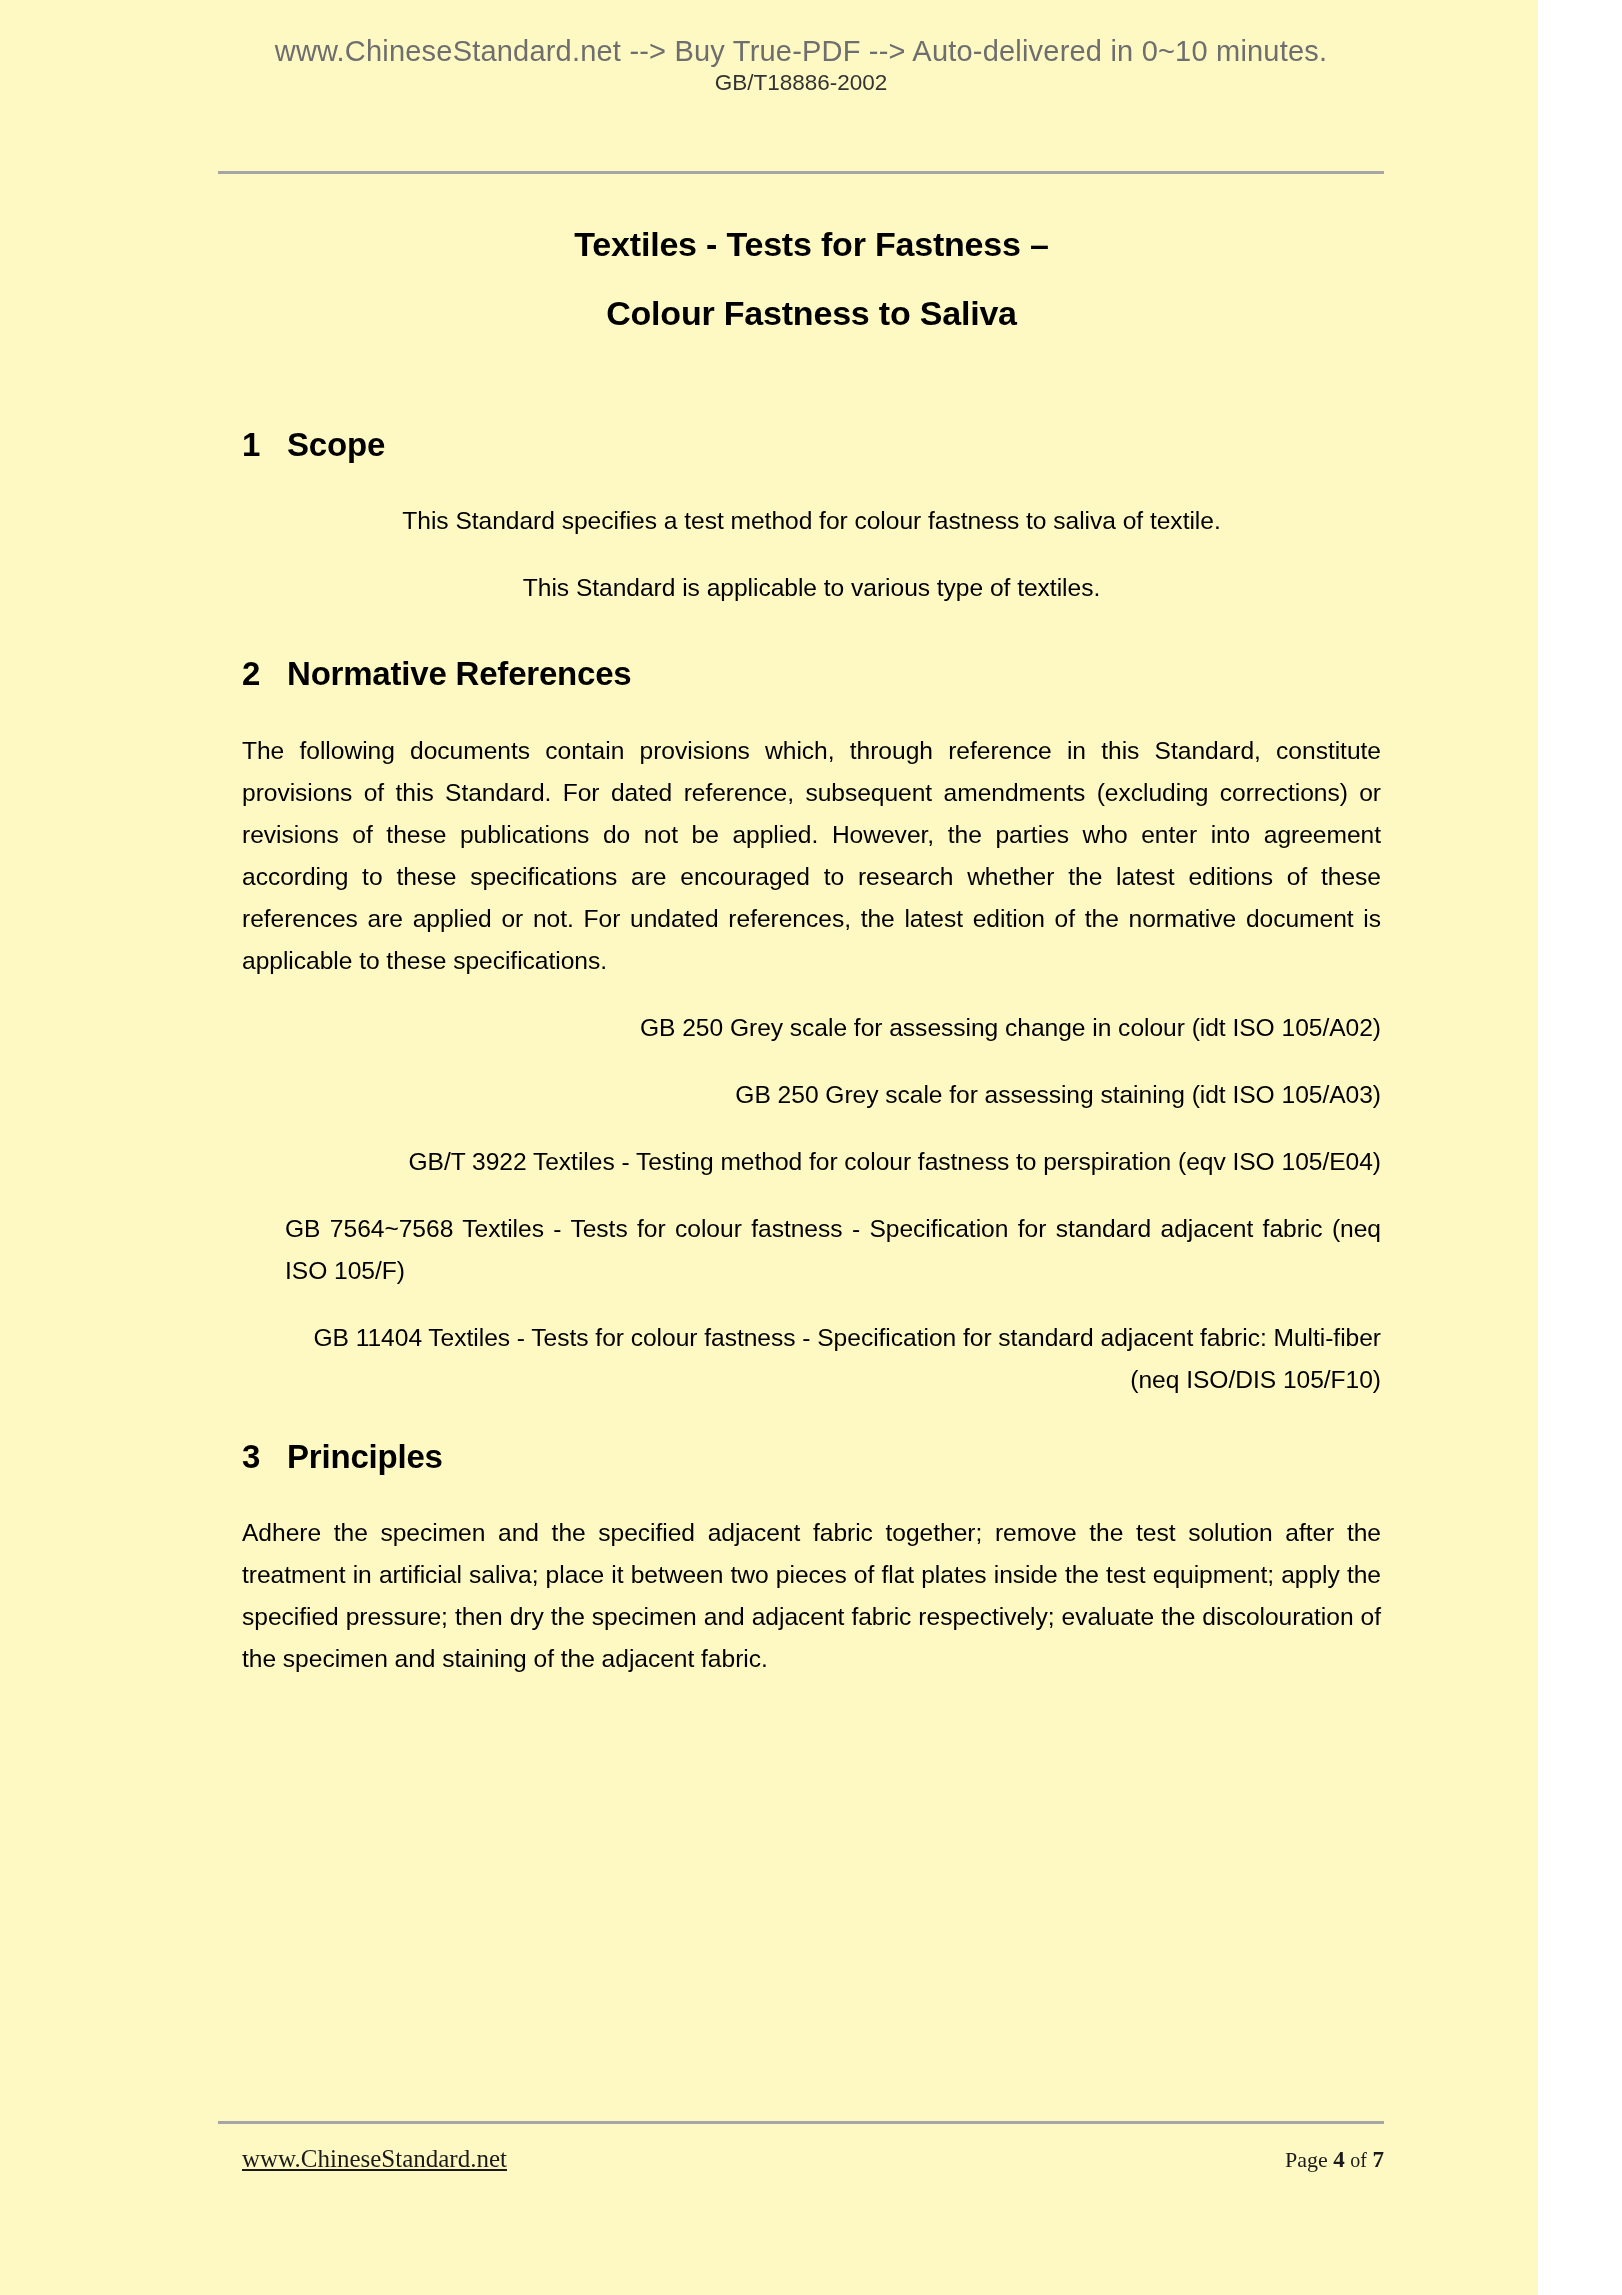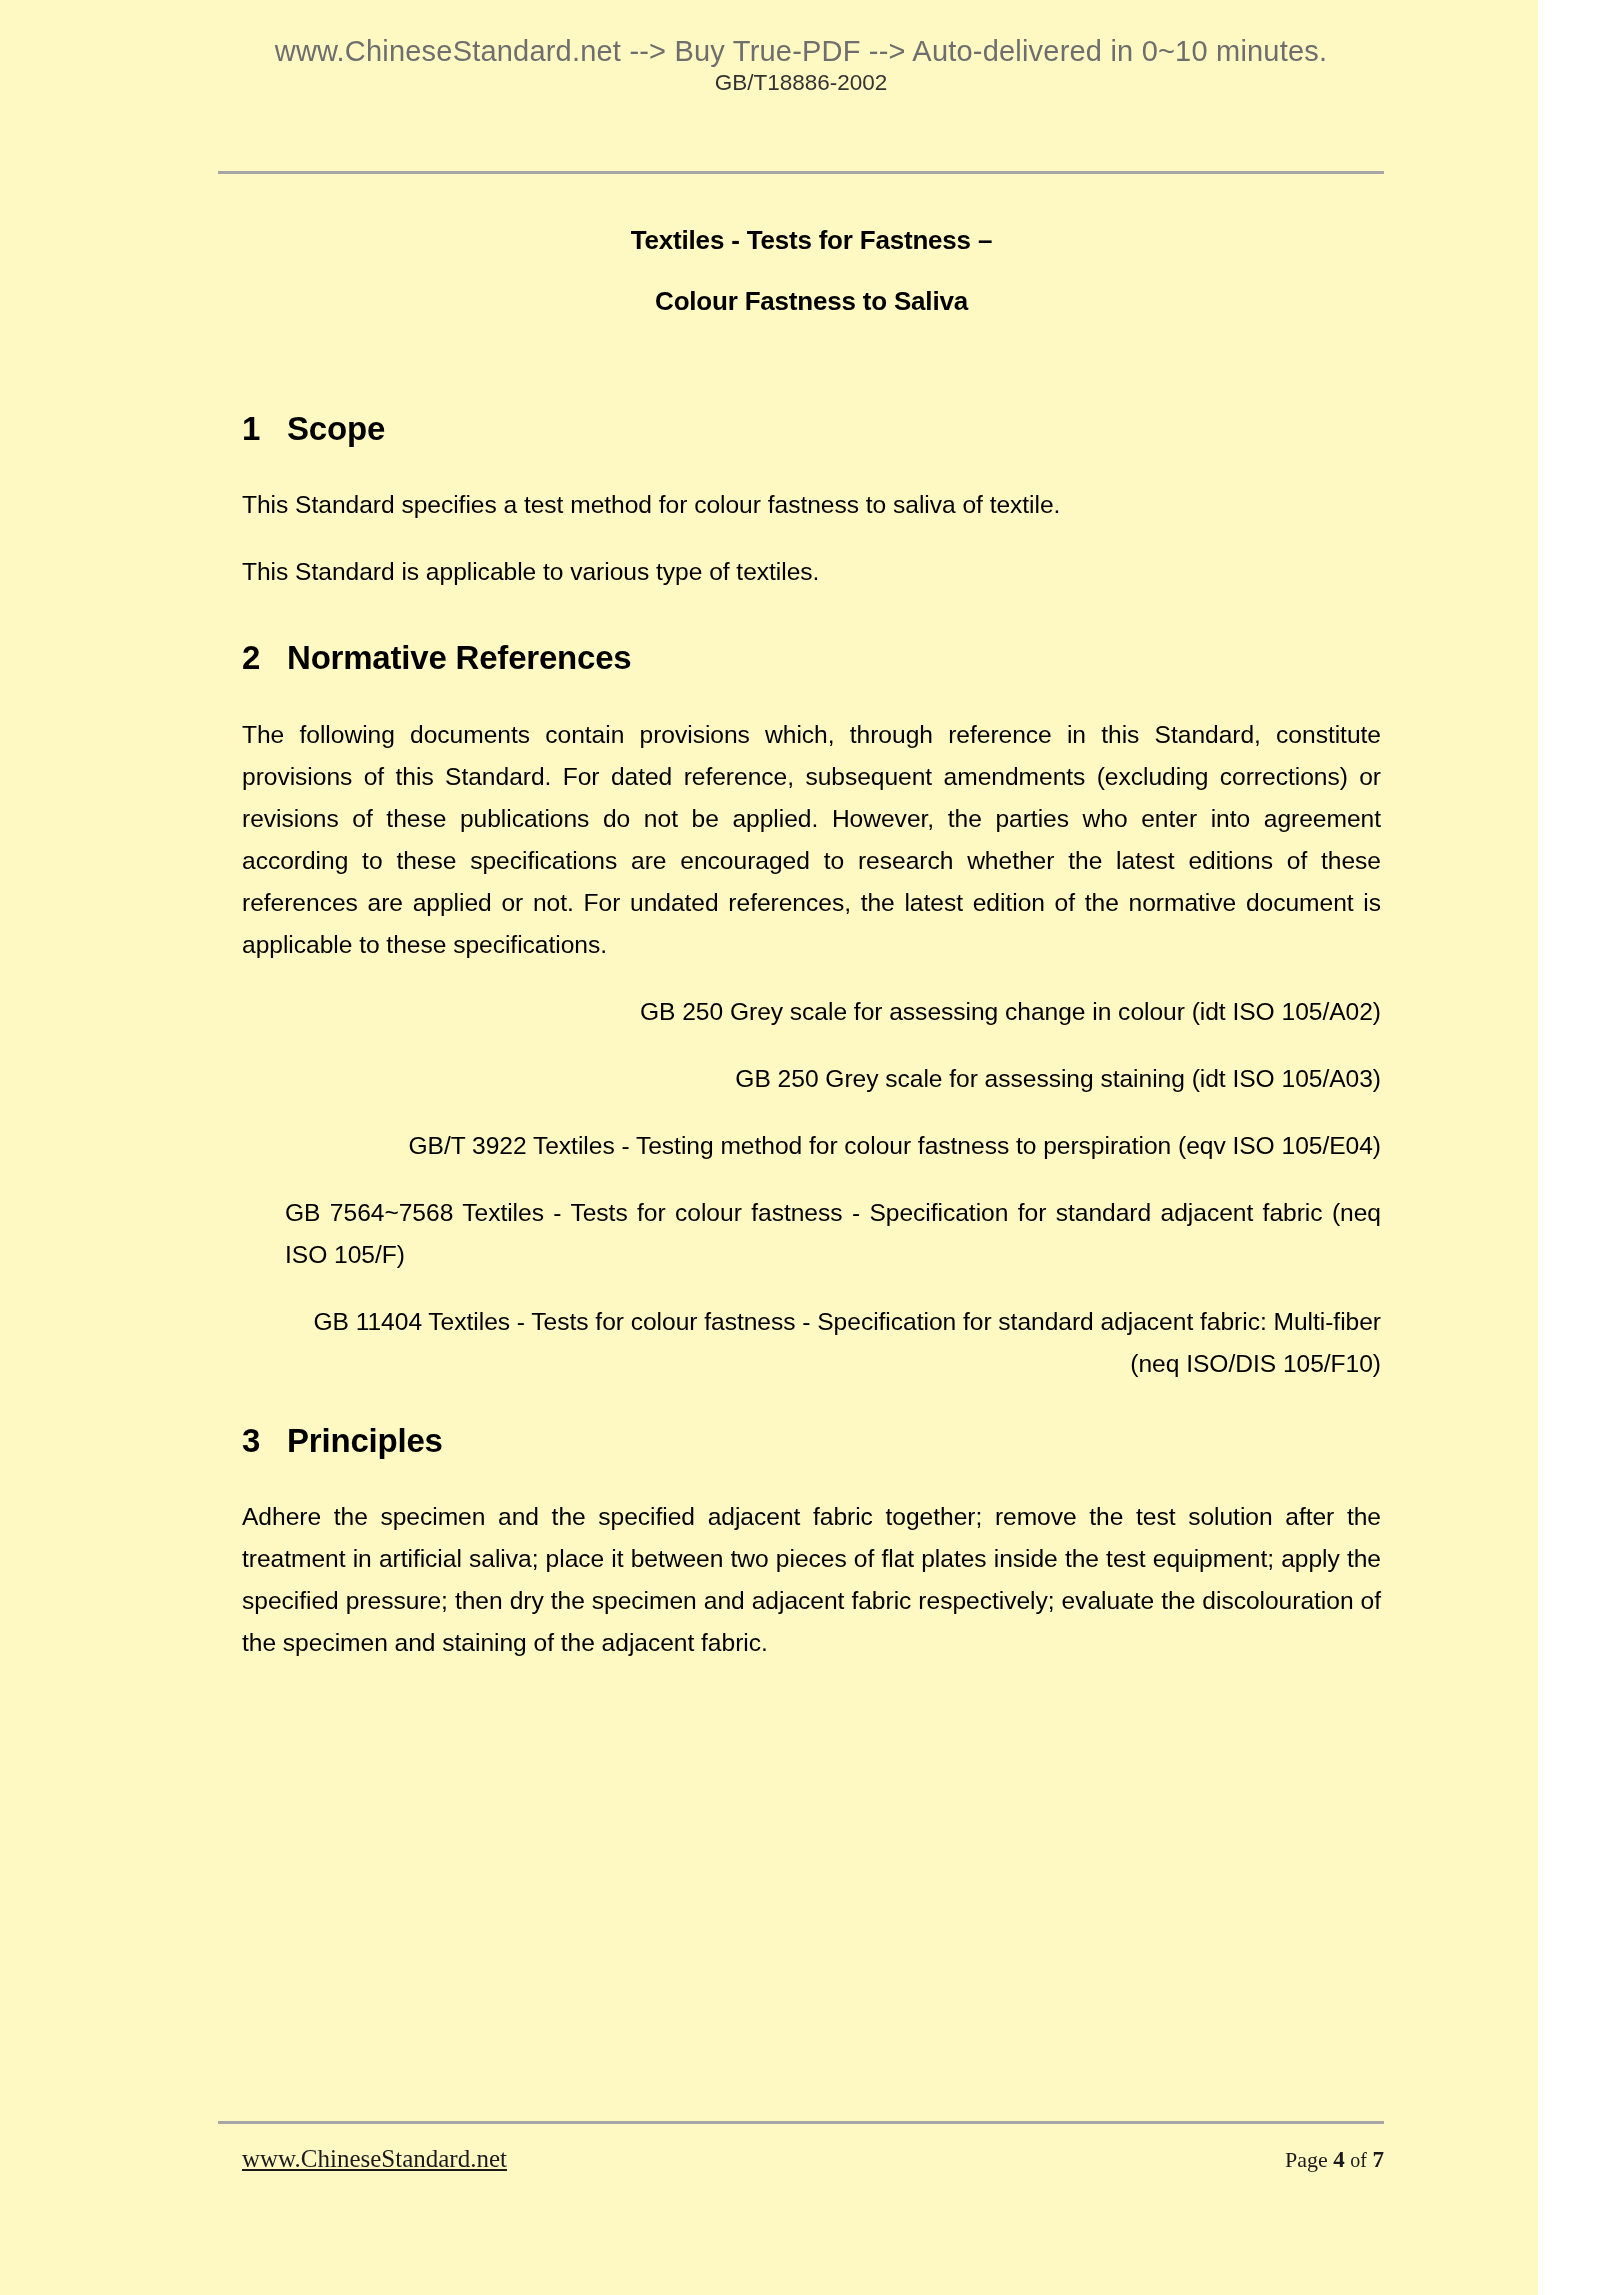--- a/index.html
+++ b/index.html
@@ -55,21 +55,21 @@
   
   .content {
     position: absolute;
     left: 242px;
     top: 207px;
     width: 1139px;
   }
 
   .doc-title {
     text-align: center;
-    font-size: 26px;
+    font-size: 34px;
     font-weight: bold;
     line-height: 1.0;
     letter-spacing: -0.2px;
   }
   .doc-title .ttl-line-1 { display:block; margin-top: 20px; }
   .doc-title .ttl-line-2 { display:block; margin-top: 35px; text-align: center; }
 
   h2.section-heading {
     font-size: 33px;
     font-weight: bold;
@@ -83,21 +83,21 @@
   }
 
   p.body-para {
     font-size: 24.6px;
     line-height: 42px;
     margin: 0;
     text-align: justify;
     text-justify: inter-word;
     letter-spacing: -0.04px;
   }
-  p.body-para.nojust { text-align: left; }
+  p.body-para.nojust { text-align: center; }
 
   p.ref-item {
     font-size: 24.6px;
     line-height: 42px;
     margin: 0;
     margin-left: 43px;
     text-align: justify;
     text-justify: inter-word;
     letter-spacing: -0.04px;
   }

